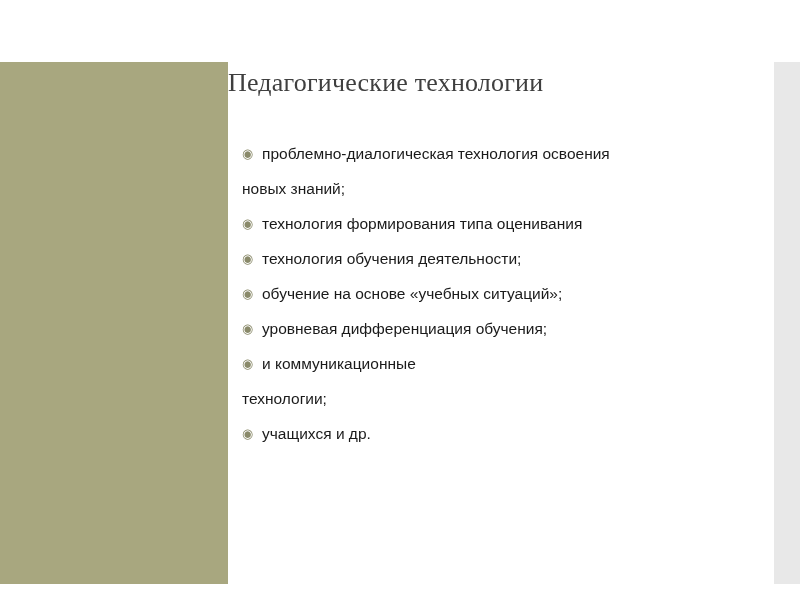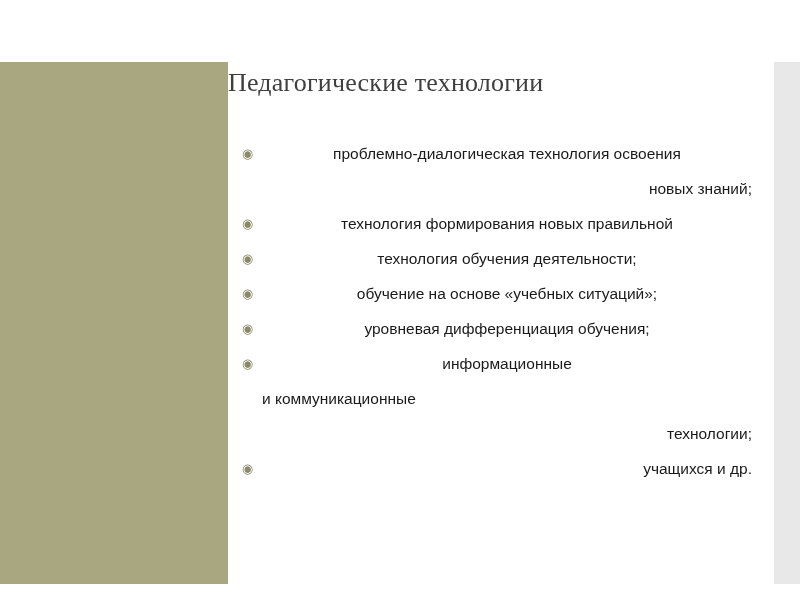--- a/index.html
+++ b/index.html
@@ -76,26 +76,24 @@
     left: 0;
     top: 0;
     width: 14px;
     line-height: 35px;
     font-size: 13px;
     color: #8a8a6a;
     text-align: left;
   }
   .bullet .txt {
     display: block;
-    text-align: center;
   }
   .bullet .cont {
     display: block;
     margin-left: -20px;
-    text-align: right;
   }
   .bullet .cont.tab {
     margin-left: 0;
   }
 </style>
 </head>
 <body>
 
 <div class="slide">
 
@@ -109,41 +107,41 @@
     <div class="bullets">
 
       <div class="bullet">
         <span class="marker">◉</span>
         <span class="txt">проблемно-диалогическая технология освоения</span>
         <span class="cont">новых знаний;</span>
       </div>
 
       <div class="bullet">
         <span class="marker">◉</span>
-        <span class="txt">технология формирования новых правильной</span>
+        <span class="txt">технология формирования типа оценивания</span>
       </div>
 
       <div class="bullet">
         <span class="marker">◉</span>
         <span class="txt">технология обучения деятельности;</span>
       </div>
 
       <div class="bullet">
         <span class="marker">◉</span>
         <span class="txt">обучение на основе «учебных ситуаций»;</span>
       </div>
 
       <div class="bullet">
         <span class="marker">◉</span>
         <span class="txt">уровневая дифференциация обучения;</span>
       </div>
 
       <div class="bullet spaced">
         <span class="marker">◉</span>
-        <span class="txt"> информационные</span><span class="gap"></span><span>и коммуникационные</span>
+        <span class="gap"></span><span>и коммуникационные</span>
         <span class="cont">технологии;</span>
       </div>
 
       <div class="bullet">
         <span class="marker">◉</span>
         <span class="cont tab">учащихся и др.</span>
       </div>
 
     </div>
   </div>

